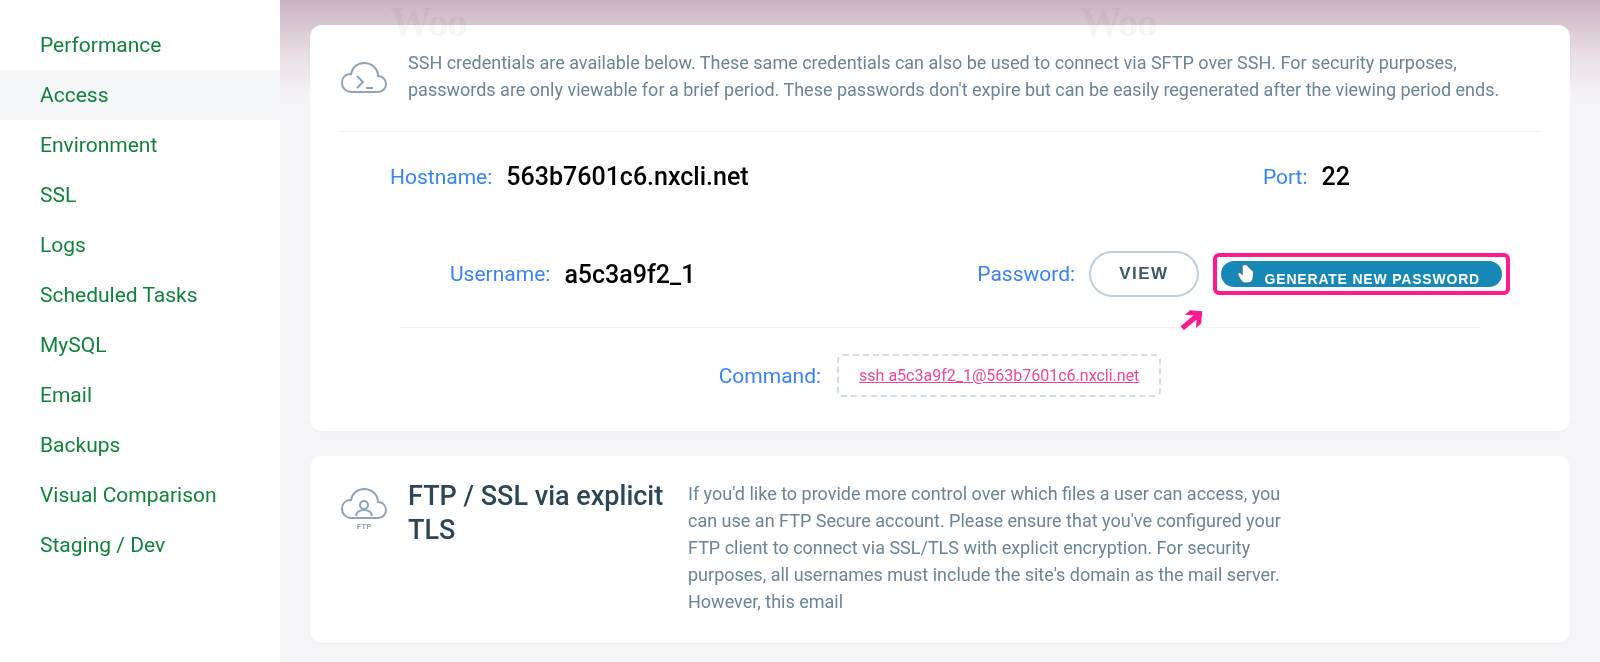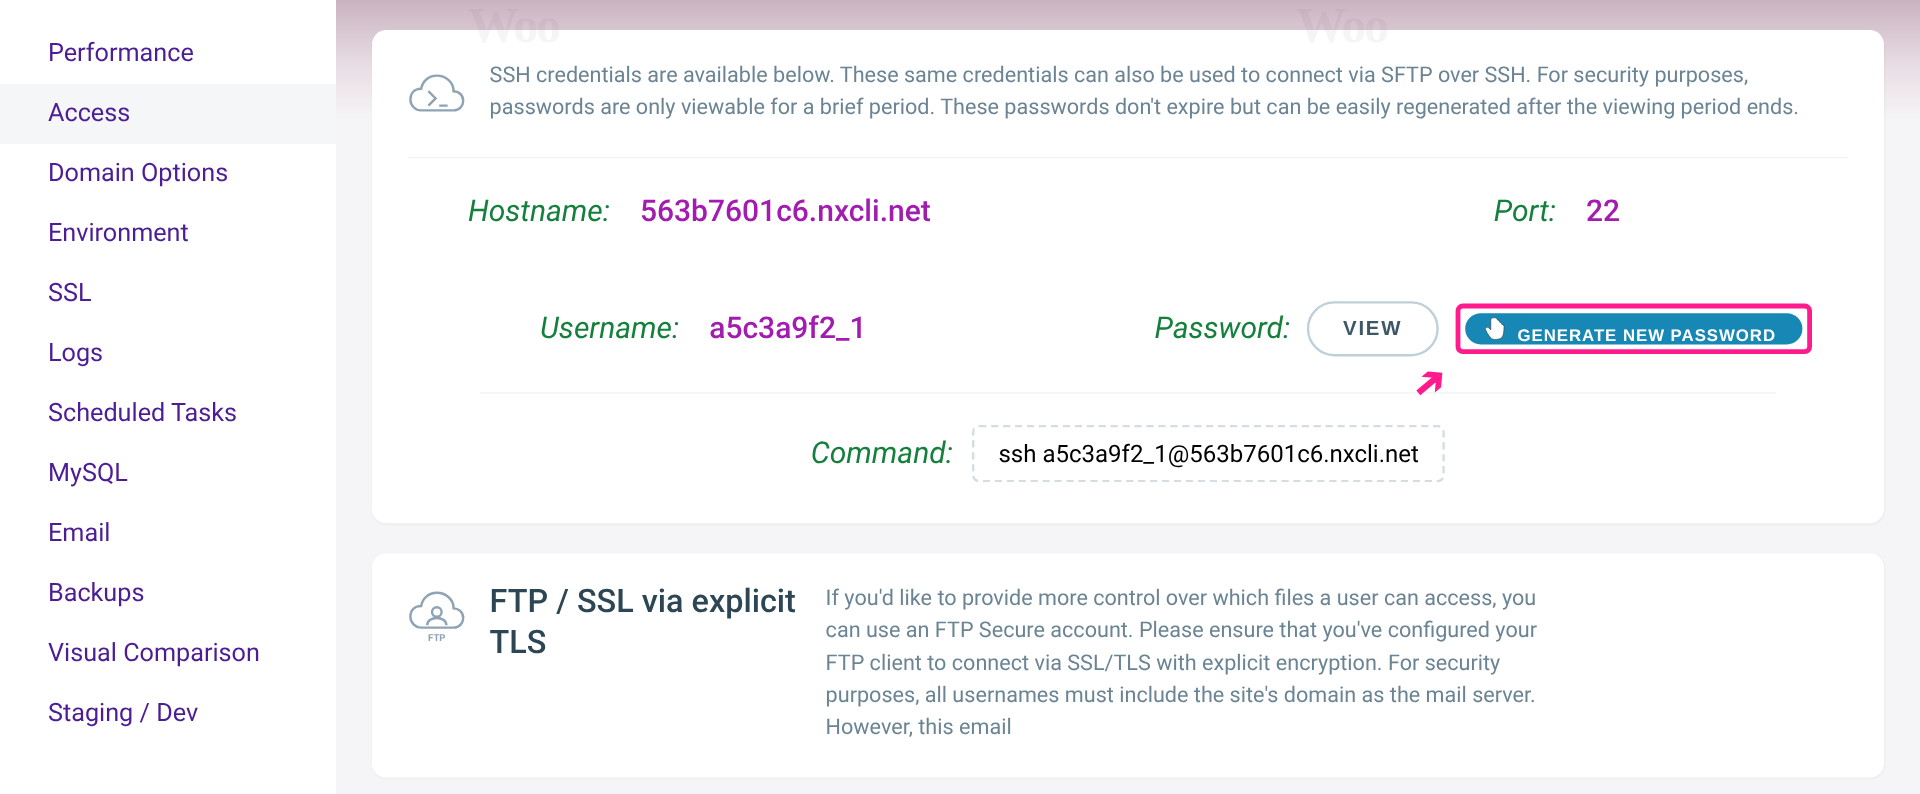--- a/index.html
+++ b/index.html
@@ -15,21 +15,21 @@
     .container { display: flex; min-height: 662px; }
     .sidebar {
       width: 280px;
       background: #fff;
       padding-top: 20px;
       flex-shrink: 0;
     }
     .sidebar-item {
       padding: 13px 40px;
       font-size: 21px;
-      color: #4c1d95;
+      color: #15803d;
       cursor: pointer;
       font-weight: 400;
     }
     .sidebar-item.active { background: #f5f6f8; }
     .content { flex: 1; padding: 25px 30px 0 30px; }
     .card {
       background: #fff;
       border-radius: 12px;
       margin-bottom: 25px;
       padding: 0;
@@ -69,30 +69,28 @@
       padding: 30px 60px 30px 80px;
       gap: 14px;
     }
     .field-group {
       display: flex;
       align-items: center;
       gap: 14px;
     }
     .field-group.right { margin-left: auto; }
     .field-label {
-      font-size: 25px;
-      color: #15803d;
+      font-size: 21px;
+      color: #3b82f6;
       font-weight: 400;
-      font-style: italic;
     }
     .field-value {
       font-size: 25px;
-      color: #a21caf;
+      color: #000000;
       font-weight: 500;
-      margin-left: 11px;
     }
     .btn-outline {
       border: 2px solid #bfd0da;
       background: #fff;
       color: #3d5866;
       font-size: 17px;
       font-weight: 600;
       letter-spacing: 1.5px;
       padding: 11px 28px;
       border-radius: 26px;
@@ -134,22 +132,23 @@
       align-items: center;
       justify-content: center;
       gap: 16px;
       padding: 26px 60px 34px 60px;
       text-align: right;
     }
     .command-box {
       border: 2px dashed #d4dde3;
       border-radius: 6px;
       padding: 10px 20px;
-      font-size: 20px;
-      color: #000000;
+      font-size: 16px;
+      color: #ec4899;
+      text-decoration: underline;
     }
     .cursor-hand {
       position: absolute;
       left: 14px;
       top: 50%;
       transform: translateY(-50%);
       width: 22px; height: 22px;
       color: #fff;
     }
     .card-header-with-btn { position: relative; }
@@ -190,21 +189,20 @@
 </head>
 <body>
 
 <div class="woo-logo woo-left">Woo</div>
 <div class="woo-logo woo-right">Woo</div>
 
 <div class="container">
   <nav class="sidebar">
     <div class="sidebar-item"><span>Performance</span></div>
     <div class="sidebar-item active"><span>Access</span></div>
-    <div class="sidebar-item"><span>Domain Options</span></div>
     <div class="sidebar-item"><span>Environment</span></div>
     <div class="sidebar-item"><span>SSL</span></div>
     <div class="sidebar-item"><span>Logs</span></div>
     <div class="sidebar-item"><span>Scheduled Tasks</span></div>
     <div class="sidebar-item"><span>MySQL</span></div>
     <div class="sidebar-item"><span>Email</span></div>
     <div class="sidebar-item"><span>Backups</span></div>
     <div class="sidebar-item"><span>Visual Comparison</span></div>
     <div class="sidebar-item"><span>Staging / Dev</span></div>
   </nav>

